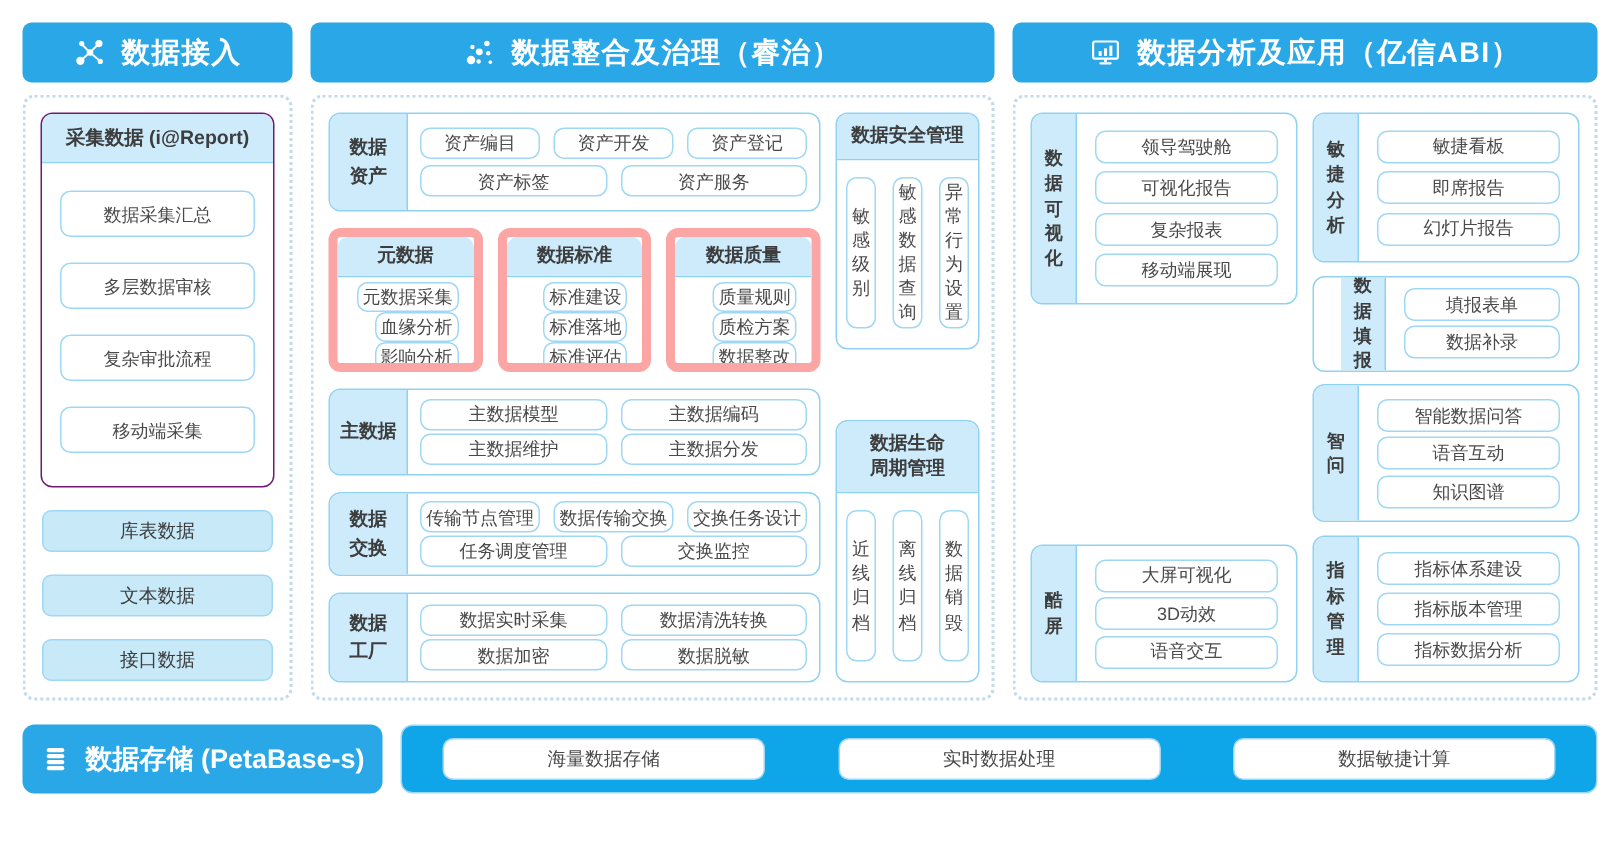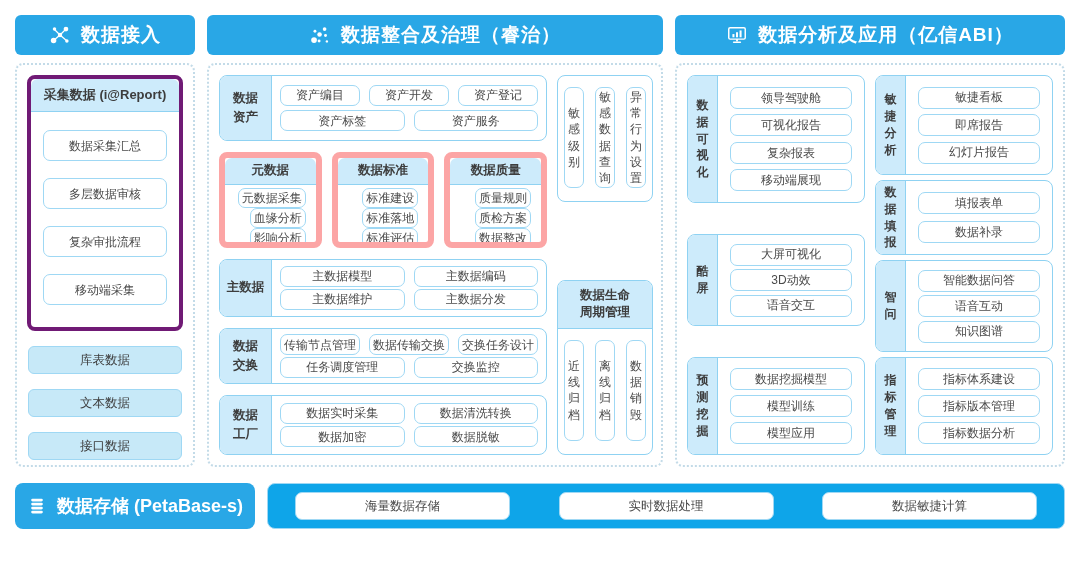--- a/index.html
+++ b/index.html
@@ -34,21 +34,21 @@
 
   
   .item {
     border:1px solid #9fd8f4; border-radius:7px; background:#fff;
     color:#4a4a4a; font-size:12px; line-height:1.35;
     display:flex; align-items:center; justify-content:center; text-align:center;
     white-space:pre-line; min-height:22px; padding:1px 3px;
   }
 
   
-  .report-card { border:4px solid #701a75; border-radius:8px; background:#fff; margin-bottom:15px; }
+  .report-card { border:1px solid #701a75; border-radius:8px; background:#fff; margin-bottom:15px; }
   .card-hd {
     background:#cdebfb; border-bottom:1px solid #8fd2f2;
     border-radius:7px 7px 0 0; text-align:center;
     font-weight:bold; font-size:13px; color:#3d3d3d; padding:7px 4px;
     white-space:pre-line; line-height:1.4;
   }
   .report-bd { padding:18px 12px 22px 12px; display:flex; flex-direction:column; gap:17px; }
   .report-bd .item { min-height:31px; }
   .sources { display:flex; flex-direction:column; gap:15px; padding:0 1px; }
   .source-item {
@@ -88,21 +88,21 @@
   .abi-col { flex:1; display:flex; flex-direction:column; justify-content:space-between; }
   .vcard { display:flex; border:1px solid #8fd2f2; border-radius:8px; overflow:hidden; background:#fff; }
   .vlabel {
     width:30px; flex:0 0 30px; background:#cdebfb; border-right:1px solid #8fd2f2;
     display:flex; align-items:center; justify-content:center; text-align:center;
     font-size:12px; font-weight:bold; color:#3d3d3d; line-height:1.4;
   }
   .vlabel span { display:inline-block; width:13px; word-break:break-all; }
   .vitems { flex:1; display:flex; flex-direction:column; justify-content:space-evenly; padding:5px 12px; }
   .vh128 { height:128px; } .vh92 { height:92px; } .vh98 { height:98px; }
-  .vh84 { height:100px; } .vh64 { height:75px; }
+  .vh84 { height:100px; } .vh64 { height:64px;padding-left:18px; }
 
   
   .bottom { display:flex; gap:12px; margin:16px 15px 0 15px; }
   .storage-btn {
     width:240px; flex:0 0 240px; height:46px;
     background:#29a7e6; border-radius:8px;
     color:#fff; font-size:18px; font-weight:bold;
     display:flex; align-items:center; justify-content:center; gap:10px;
   }
   .storage-panel {
@@ -259,20 +259,21 @@
                     <div class="item">数据加密</div>
                     <div class="item">数据脱敏</div>
                   </div>
               </div>
             </div>
 
           </div>
 
           <div class="gov-side">
             <div class="side-card">
+              <div class="card-hd">数据安全管理</div>
               <div class="side-bd">
                   <div class="item">敏感级别</div>
                   <div class="item">敏感数据查询</div>
                   <div class="item">异常行为设置</div>
                   <div class="item">异常行为监控</div>
                 </div>
             </div>
             <div class="side-card">
               <div class="card-hd">数据生命
 周期管理</div>
@@ -318,30 +319,20 @@
                 </div>
             </div>
             <div class="vcard vh92">
               <div class="vlabel">
                   <span>酷屏</span>
                 </div>
               <div class="vitems">
                   <div class="item">大屏可视化</div>
                   <div class="item">3D动效</div>
                   <div class="item">语音交互</div>
-                </div>
-            </div>
-            <div class="vcard vh98">
-              <div class="vlabel">
-                  <span>预测挖掘</span>
-                </div>
-              <div class="vitems">
-                  <div class="item">数据挖掘模型</div>
-                  <div class="item">模型训练</div>
-                  <div class="item">模型应用</div>
                 </div>
             </div>
           </div>
           <div class="abi-col">
             <div class="vcard vh84">
               <div class="vlabel">
                   <span>敏捷分析</span>
                 </div>
               <div class="vitems">
                   <div class="item">敏捷看板</div>

